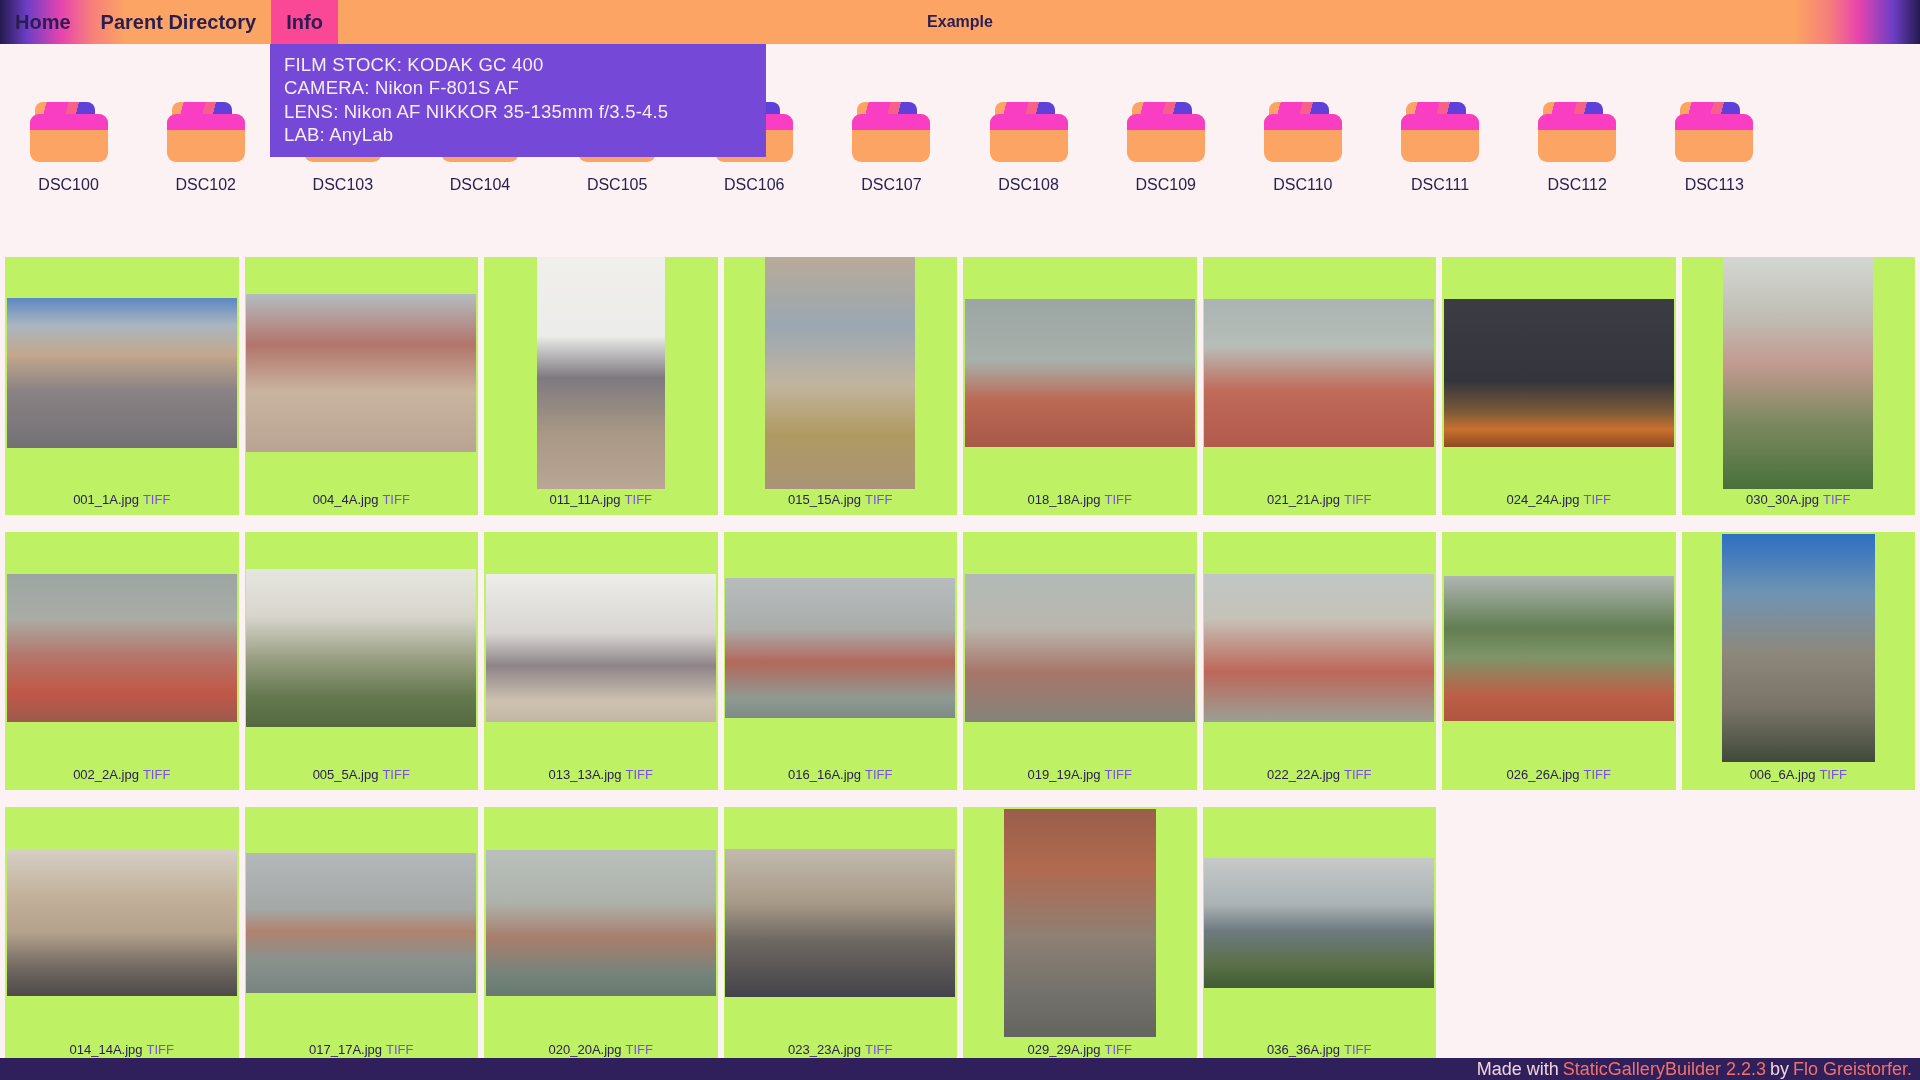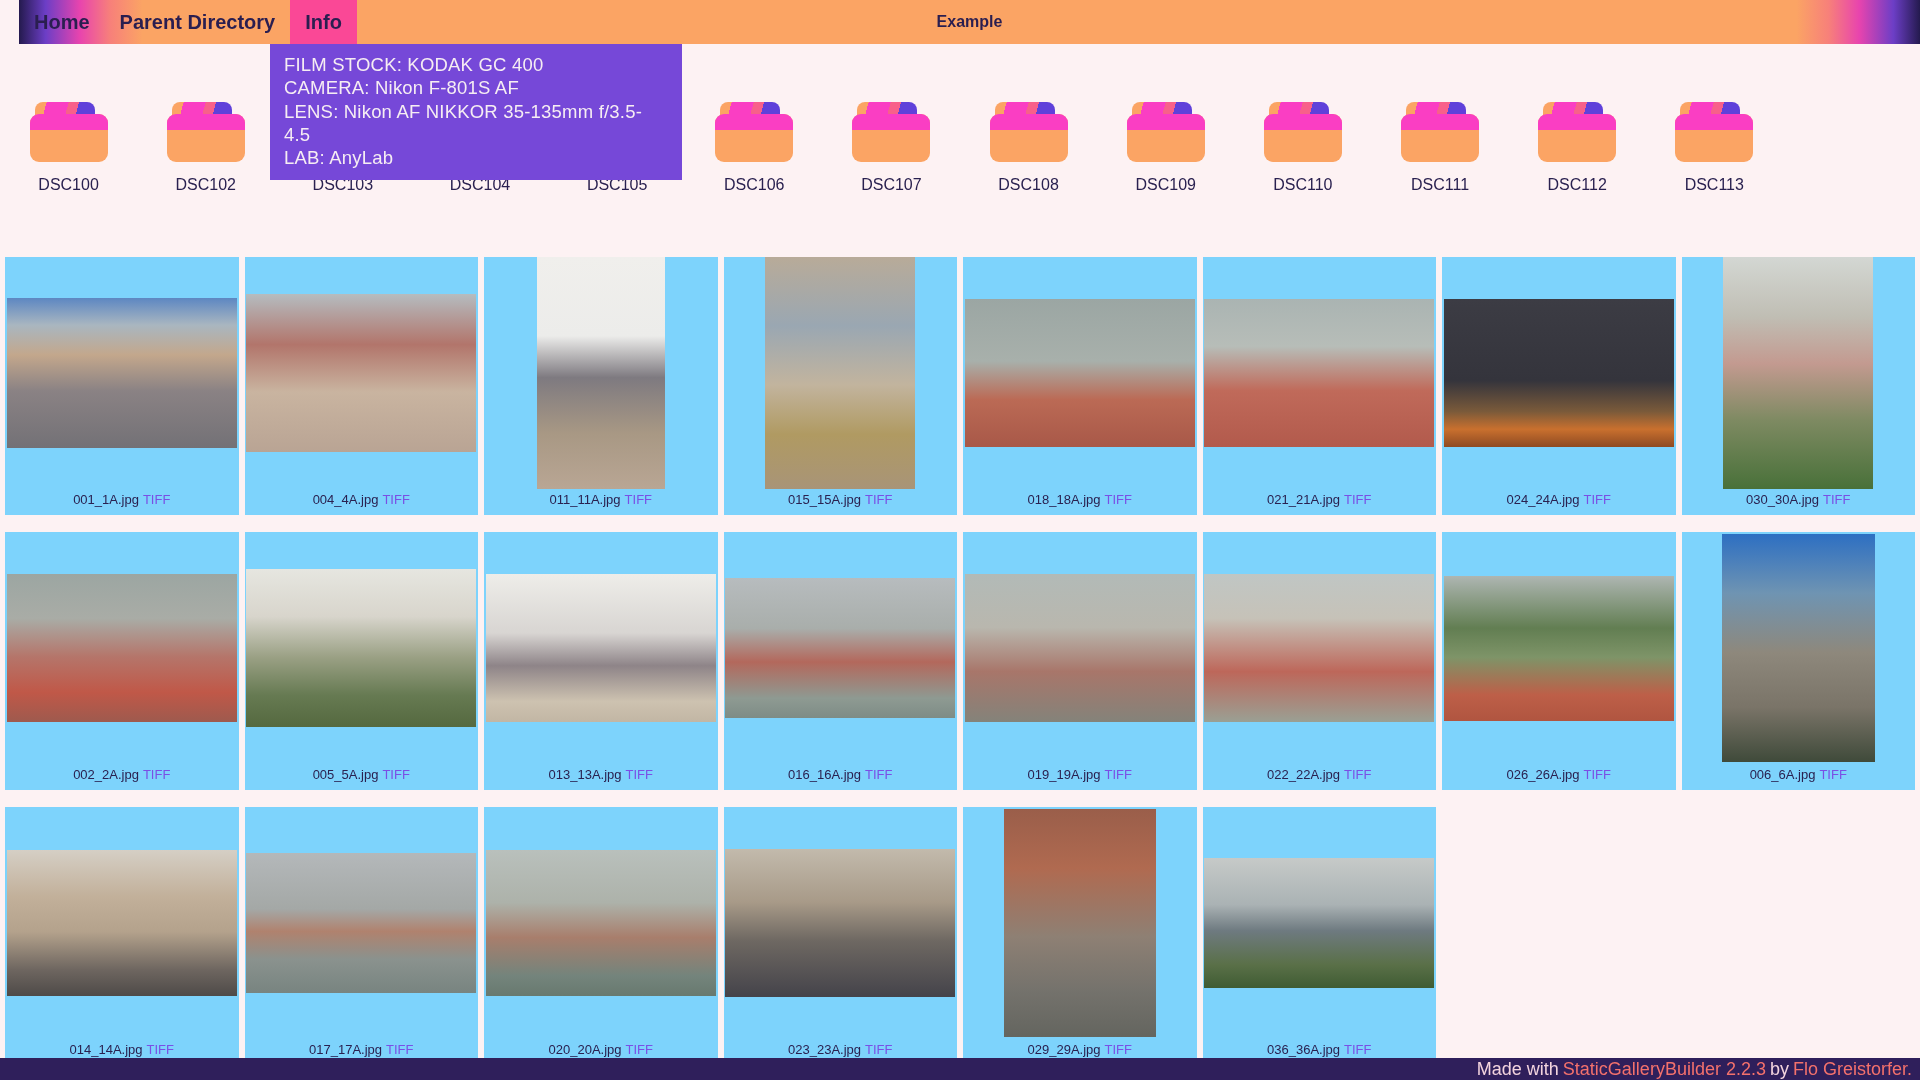--- a/index.html
+++ b/index.html
@@ -4,36 +4,35 @@
 <style>
   * { margin:0; padding:0; box-sizing:border-box; }
   html,body { width:1920px; height:1080px; overflow:hidden; }
   body { font-family:"Liberation Sans", sans-serif; background:#fdf2f3; position:relative; }
 
   
   .nav {
     height:44px; display:flex; align-items:stretch; position:relative; z-index:5;
     background:linear-gradient(90deg,#241a4e 0%,#6c3ec6 1.4%,#e844ae 3.2%,#f7807a 4.8%,#fba464 6.5%,
                #fba464 93.5%,#f7807a 95.2%,#e844ae 96.8%,#6c3ec6 98.6%,#241a4e 100%);
-    margin-left:19px;
   }
   .nav-item {
     display:flex; align-items:center; padding:0 15px; font-size:20px; font-weight:bold;
     color:#2a1e50; cursor:pointer; white-space:nowrap;
   }
   .nav-item.active { background:#fa4896; }
   .nav-title {
     position:absolute; left:0; right:0; top:0; height:44px;
     display:flex; align-items:center; justify-content:center;
     font-size:16px; font-weight:bold; color:#2a1e50; pointer-events:none;
   }
 
   
   .info-popup {
-    position:absolute; left:270px; top:44px; width:412px; z-index:6;
+    position:absolute; left:270px; top:44px; width:496px; z-index:6;
     background:#7648d8; color:#f6edf3; padding:9px 14px 11px 14px;
     font-size:18.5px; line-height:1.26; letter-spacing:.2px;
   }
 
   
   .folder-row {
     display:grid; grid-template-columns:repeat(14,1fr);
     padding-top:58px;
   }
   .folder-item { text-align:center; cursor:pointer; }
@@ -45,21 +44,21 @@
   }
   .folder-body { position:absolute; top:12px; left:0; right:0; bottom:0; border-radius:9px; background:#fba464; }
   .folder-flap { position:absolute; top:12px; left:0; right:0; height:16px; border-radius:9px 9px 0 0; background:#fa3ec3; }
   .folder-label { margin-top:14px; font-size:16px; color:#2a2150; }
 
   
   .gallery {
     margin-top:63px; padding:0 5px;
     display:grid; grid-template-columns:repeat(8,1fr); gap:17px 6px;
   }
-  .cell { background:#7dd3fc; height:258px; display:flex; flex-direction:column; }
+  .cell { background:#bef264; height:258px; display:flex; flex-direction:column; }
   .thumb-wrap { flex:1; display:flex; align-items:center; justify-content:center; overflow:hidden; }
   .thumb { flex:none; }
   .caption { height:26px; text-align:center; font-size:13px; color:#2a2150; padding-top:3px; white-space:nowrap; }
   .caption .tiff-link { color:#7a4fe5; cursor:pointer; margin-left:4px; }
 
   
   .footer {
     position:absolute; left:0; right:0; bottom:0; height:22px;
     background:#2f1f5b; color:#f3d4de; font-size:18px;
     display:flex; align-items:center; justify-content:flex-end;

